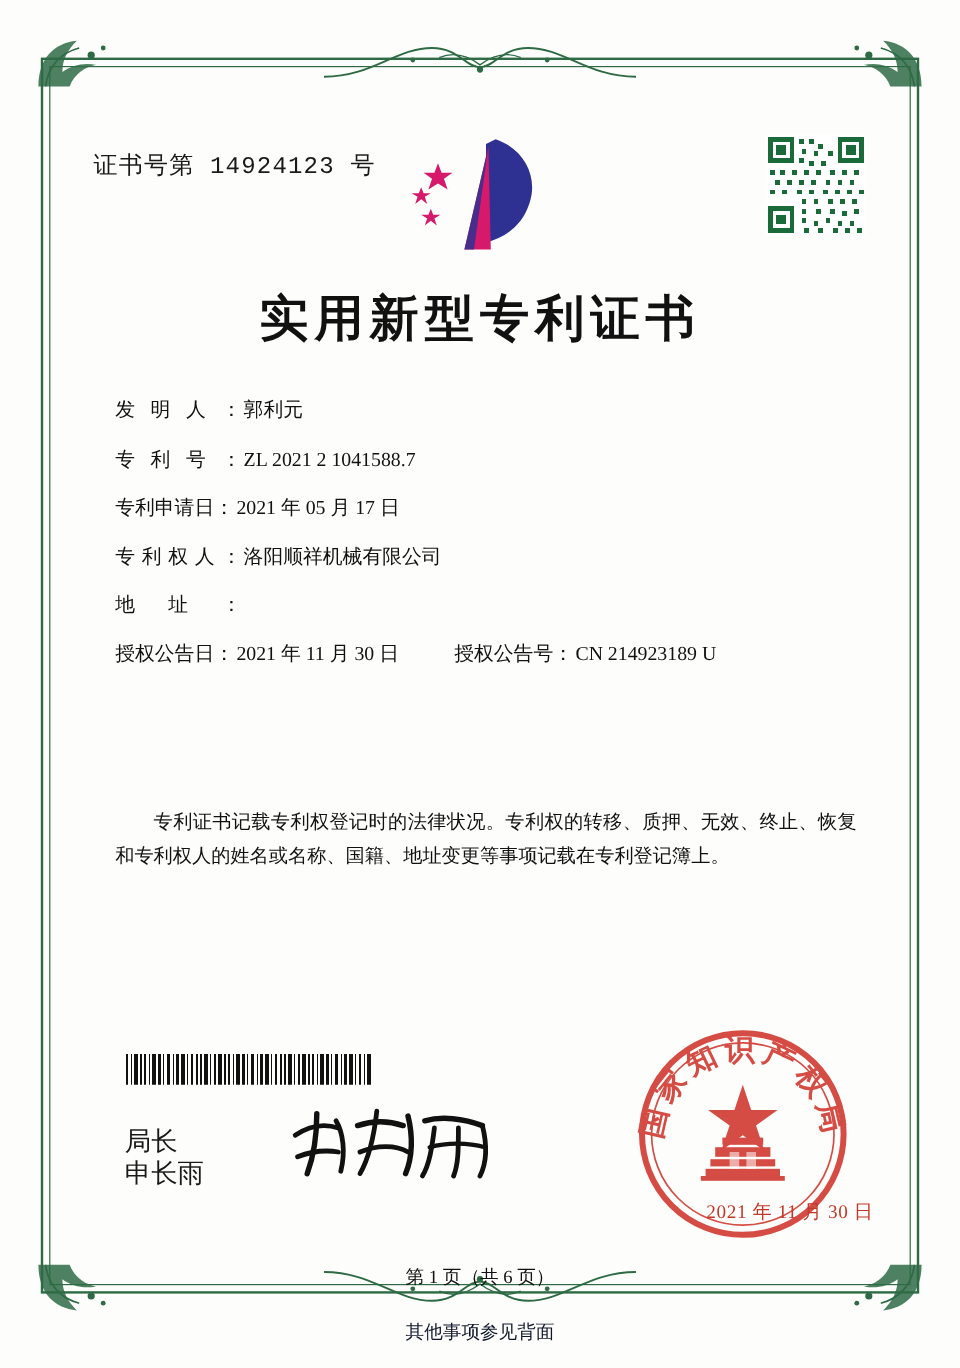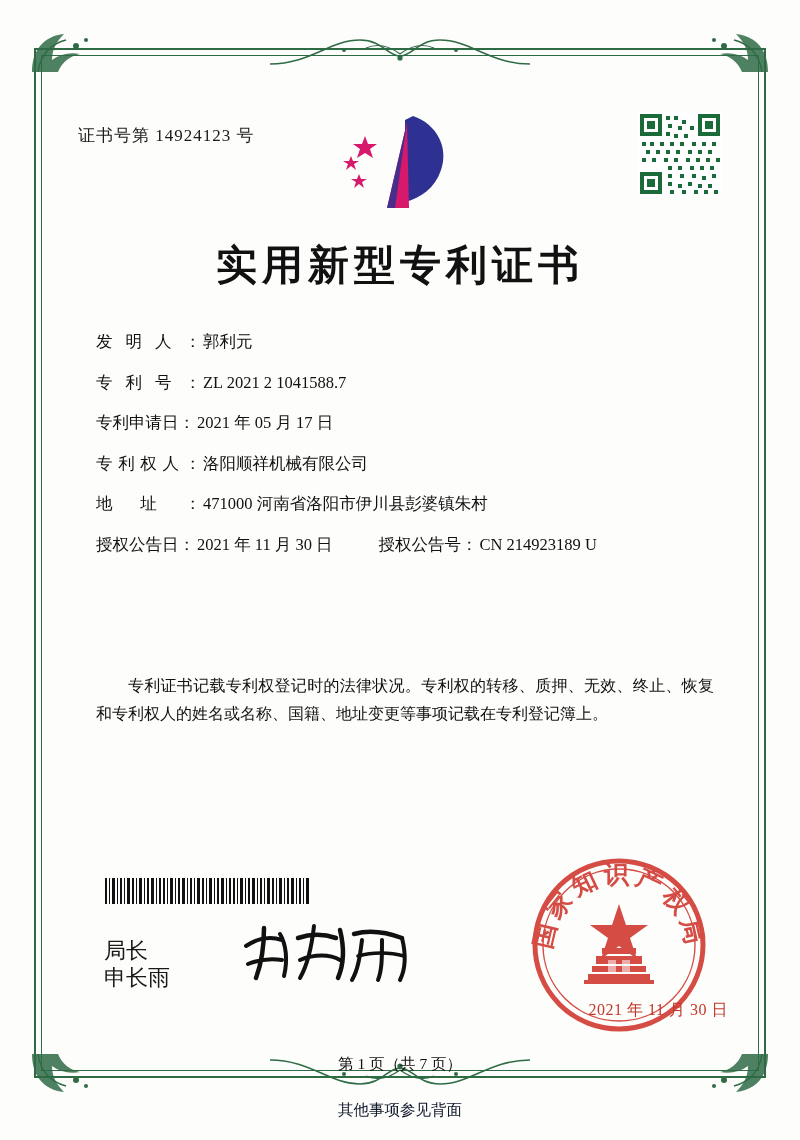--- a/index.html
+++ b/index.html
@@ -70,23 +70,24 @@
     height: 40px;
     color: #2e6b45;
   }
   .flourish-top svg, .flourish-bottom svg { display:block; width:100%; height:100%; }
 
   
   .cert-number {
     position: absolute;
     left: 78px;
     top: 124px;
-    font-size: 17px;
+    font-size: 20px;
     letter-spacing: 1px;
     white-space: nowrap;
+    font-family: Liberation Mono, monospace;
   }
 
   .emblem {
     position: absolute;
     left: 50%;
     transform: translateX(-50%);
     top: 108px;
     width: 150px;
     height: 110px;
   }
@@ -416,21 +417,20 @@
       </span>
       <span class="field-value">洛阳顺祥机械有限公司</span>
     </div>
 
     <div class="field-row">
       <span class="field-label justify">
         <span>地</span>
         <span>址</span>
         <span>：</span>
       </span>
-      <span class="field-value">471000 河南省洛阳市伊川县彭婆镇朱村</span>
     </div>
 
     <div class="field-row double">
       <span class="field-label">授权公告日：</span>
       <span class="field-value">2021 年 11 月 30 日</span>
       <span class="field-label field-label2">授权公告号：</span>
       <span class="field-value">CN 214923189 U</span>
     </div>
   </div>
 
@@ -544,16 +544,16 @@
         <path id="sealArc" d="M 22 94 A 67 67 0 0 1 156 94" fill="none"></path>
         <text font-family="'DejaVu Serif','Liberation Serif',serif" font-size="25" font-weight="bold" fill="#d0342c" letter-spacing="5">
           <textPath href="#sealArc" startOffset="50%" text-anchor="middle">国家知识产权局</textPath>
         </text>
       </g>
     </svg>
   </div>
 
   <div class="seal-date">2021 年 11 月 30 日</div>
 
-  <div class="page-no">第 1 页（共 7 页）</div>
+  <div class="page-no">第 1 页（共 6 页）</div>
   <div class="footer-note">其他事项参见背面</div>
 
 </div>
 
 </body></html>

